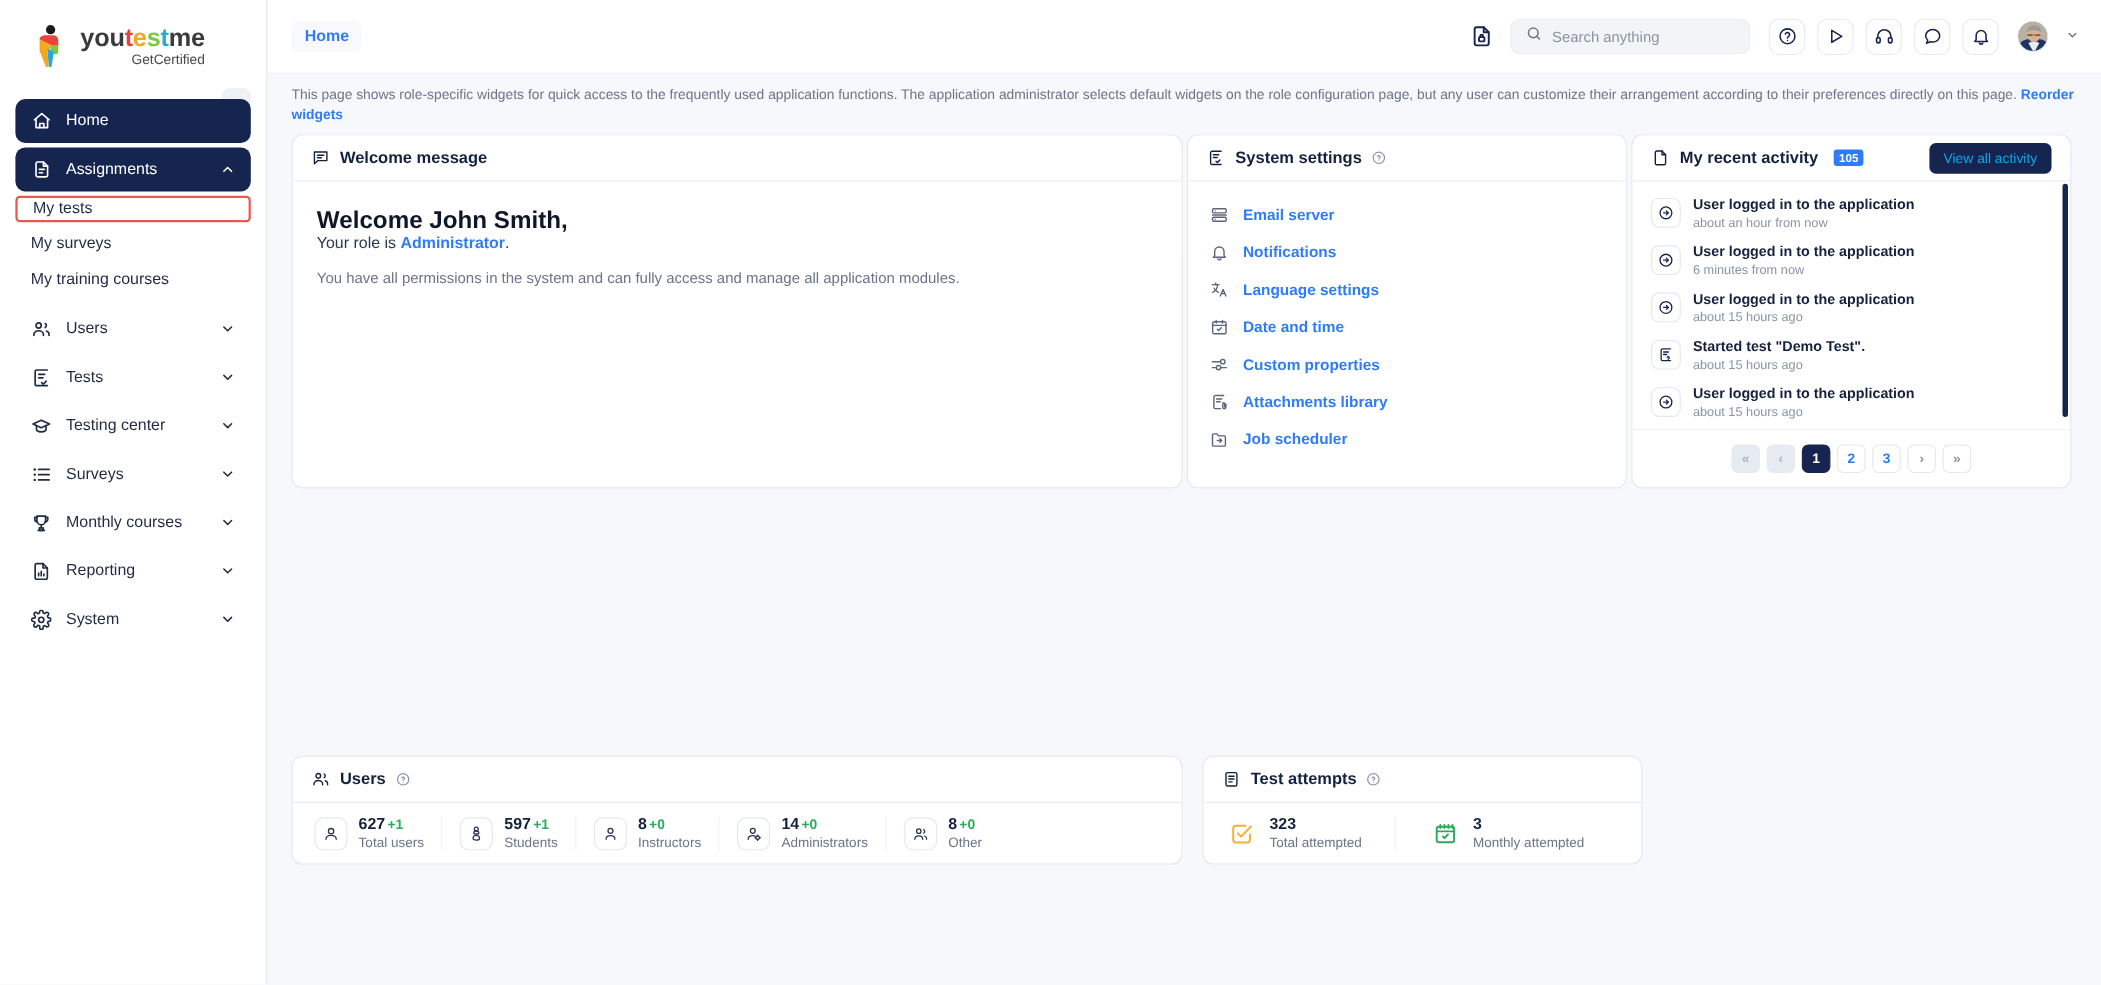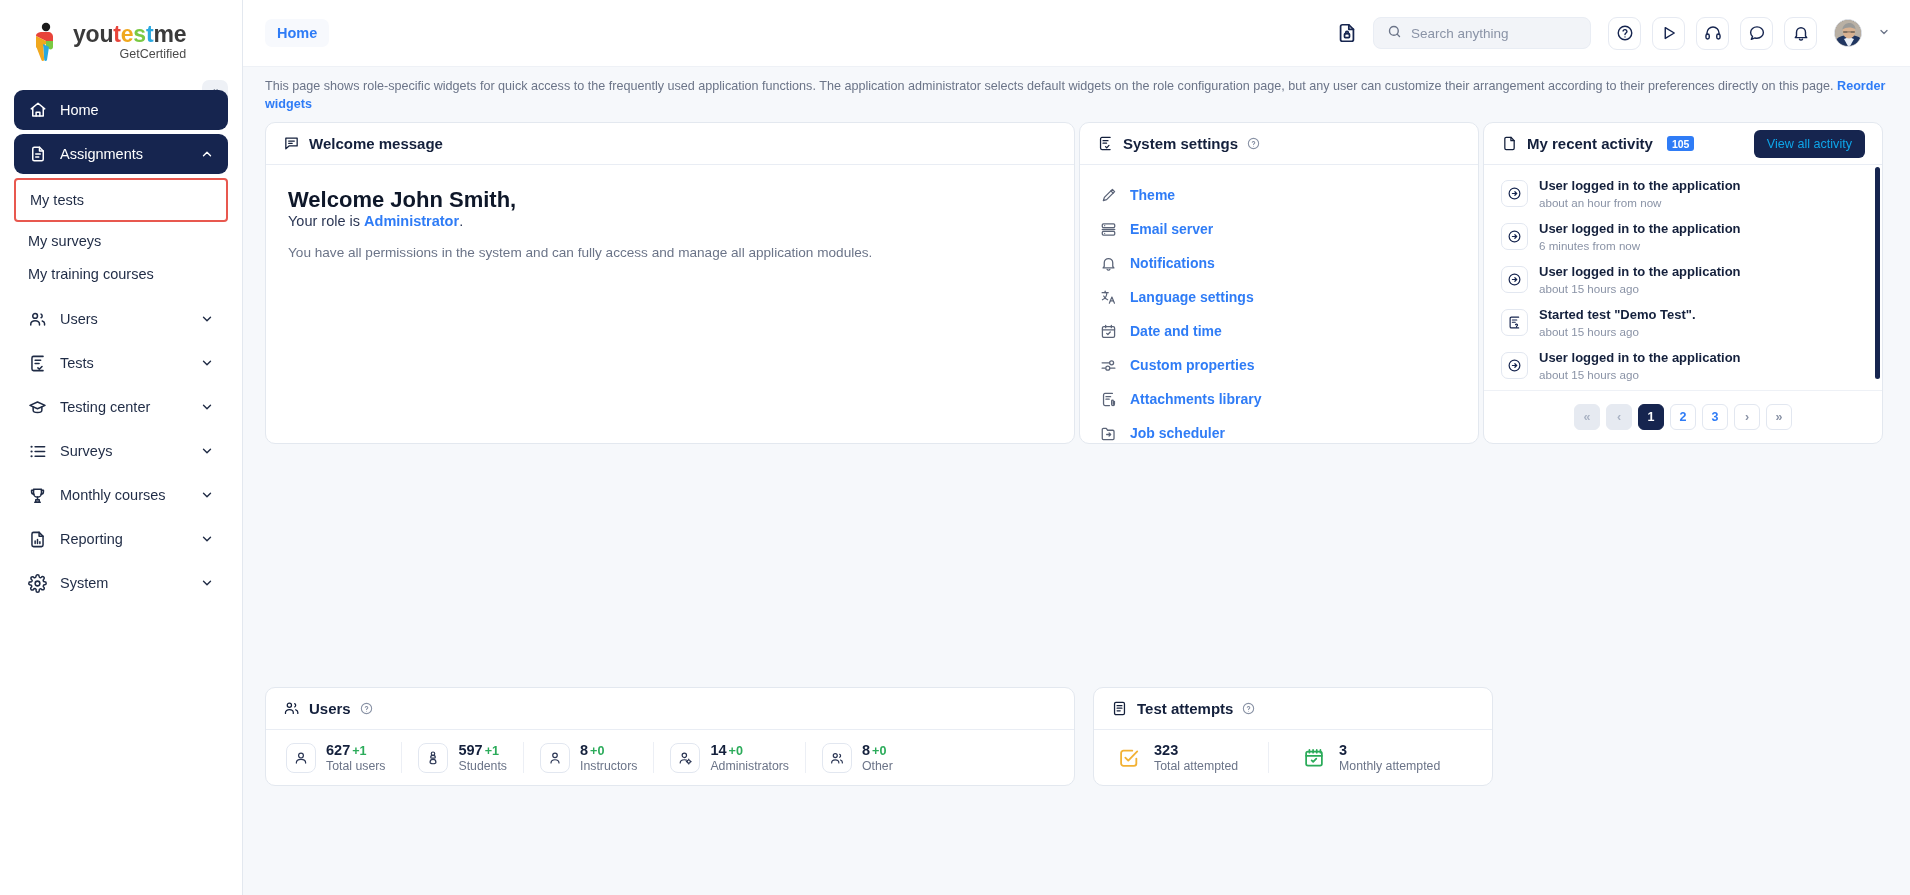--- a/index.html
+++ b/index.html
@@ -50,21 +50,21 @@
   .nav-item .chev { margin-left: auto; display: flex; align-items: center; }
   .nav-icon { width: 19px; height: 19px; flex: 0 0 19px; display: flex; align-items: center; justify-content: center; }
   .nav-label { white-space: nowrap; }
   .nav-sub {
     height: 33px; display: flex; align-items: center;
     padding-left: 14px; font-size: 14.5px; color: #1f2b45;
     cursor: pointer; border-radius: 4px;
   }
   .nav-sub.highlight {
     border: 2px solid #e8584f; border-radius: 4px;
-    height: 44px; margin-bottom: 2px;
+    height: 24px; margin-bottom: 2px;
   }
   .nav-spacer { height: 9px; }
 
   
   .main { flex: 1; display: flex; flex-direction: column; background: #f6f8fb; min-width: 0; }
 
   .topbar {
     height: 67px; min-height: 67px; background: #fff;
     display: flex; align-items: center; padding: 0 20px 0 22px;
     border-bottom: 1px solid #eef1f6;
@@ -502,29 +502,20 @@
             <span class="info-i">
               <svg width="13" height="13" viewBox="0 0 24 24" fill="none" stroke="currentColor" stroke-width="2">
                   <circle cx="12" cy="12" r="9.5"></circle>
                   <path d="M9.8 9.6a2.4 2.4 0 0 1 4.5.8c0 1.5-2.2 1.9-2.2 3.4" stroke-linecap="round"></path>
                   <circle cx="12.1" cy="17" r="0.9" fill="currentColor" stroke="none"></circle>
                 </svg>
             </span>
           </div>
           <div class="settings-list">
 
-            <div class="settings-item">
-              <span class="si-icon">
-                <svg width="17" height="17" viewBox="0 0 24 24" fill="none" stroke="currentColor" stroke-width="1.8" stroke-linecap="round" stroke-linejoin="round">
-                    <path d="M17.5 3.4 20.6 6.5 9.3 17.8l-4.6 1.5 1.5-4.6z"></path>
-                    <path d="M15.4 5.5 18.5 8.6"></path>
-                  </svg>
-              </span>
-              <span class="si-label">Theme</span>
-            </div>
 
             <div class="settings-item">
               <span class="si-icon">
                 <svg width="17" height="17" viewBox="0 0 24 24" fill="none" stroke="currentColor" stroke-width="1.8" stroke-linecap="round" stroke-linejoin="round">
                     <rect x="3.2" y="4" width="17.6" height="5.2" rx="1.6"></rect>
                     <rect x="3.2" y="14.8" width="17.6" height="5.2" rx="1.6"></rect>
                     <path d="M6.6 6.6h.02M6.6 17.4h.02"></path>
                     <path d="M3.2 12h17.6"></path>
                   </svg>
               </span>

